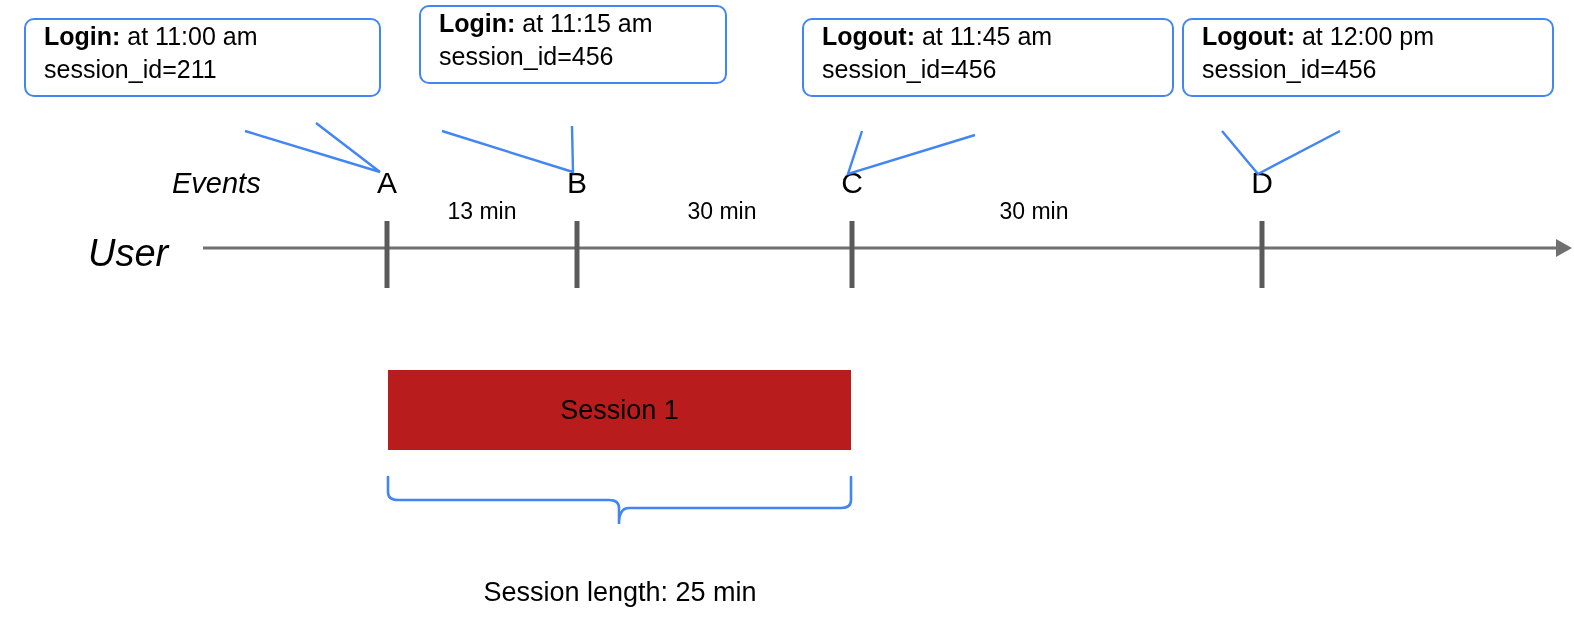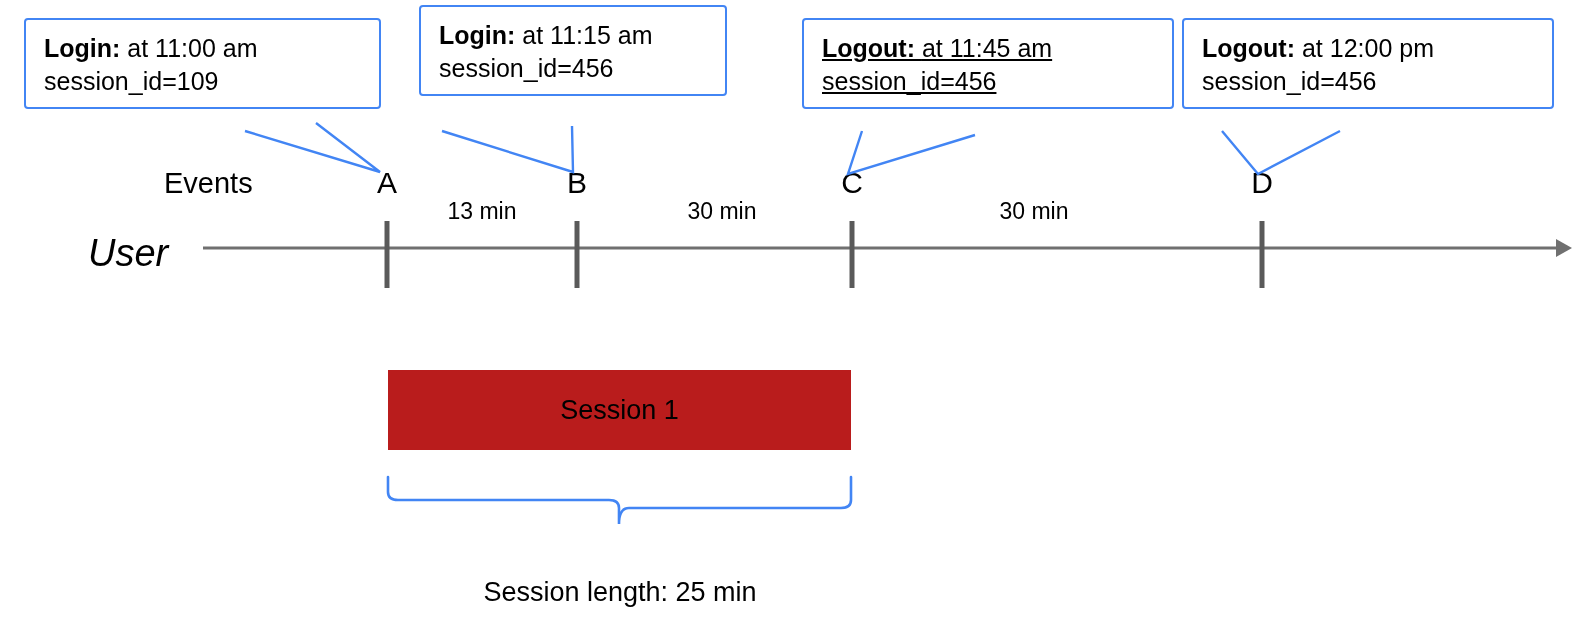--- a/index.html
+++ b/index.html
@@ -18,22 +18,22 @@
     background: #ffffff;
     overflow: hidden;
   }
 
   
   .callout {
     position: absolute;
     box-sizing: border-box;
     background: #ffffff;
     border: 2px solid #4285f4;
-    border-radius: 4px;
-    padding: 12px 16px 10px 18px;
+    border-radius: 10px;
+    padding: 0 16px 10px 18px;
     font-size: 25px;
     line-height: 1.30;
     color: #000000;
     white-space: nowrap;
     z-index: 3;
   }
   .callout .lbl { font-weight: bold; }
   .callout .line2 { display: block; }
 
   
@@ -47,22 +47,23 @@
   }
 
   
   .row-label {
     position: absolute;
     color: #000000;
     white-space: nowrap;
   }
   .row-label.events {
     font-size: 29px;
-    left: 164px;
+    left: 172px;
     top: 167px;
+    font-style: italic;
   }
   .row-label.user {
     font-size: 38px;
     left: 88px;
     top: 232px;
     font-style: italic;
   }
 
   
   .event-letter {
@@ -147,30 +148,30 @@
                Q 619 508 629 508
                L 841 508
                Q 851 508 851 500
                L 851 477"></path>
     </g>
   </svg>
 
   <div class="callout" style="left:24px;  top:18px; width:357px;">
     <span class="lbl">Login: </span>
     <span>at 11:00 am</span>
-    <span class="line2">session_id=109</span>
+    <span class="line2">session_id=211</span>
   </div>
 
   <div class="callout" style="left:419px; top:5px; width:308px;">
     <span class="lbl">Login: </span>
     <span>at 11:15 am</span>
     <span class="line2">session_id=456</span>
   </div>
 
-  <div class="callout" style="left:802px; top:18px; width:372px;text-decoration:underline;">
+  <div class="callout" style="left:802px; top:18px; width:372px;">
     <span class="lbl">Logout: </span>
     <span>at 11:45 am</span>
     <span class="line2">session_id=456</span>
   </div>
 
   <div class="callout" style="left:1182px; top:18px; width:372px;">
     <span class="lbl">Logout: </span>
     <span>at 12:00 pm</span>
     <span class="line2">session_id=456</span>
   </div>

